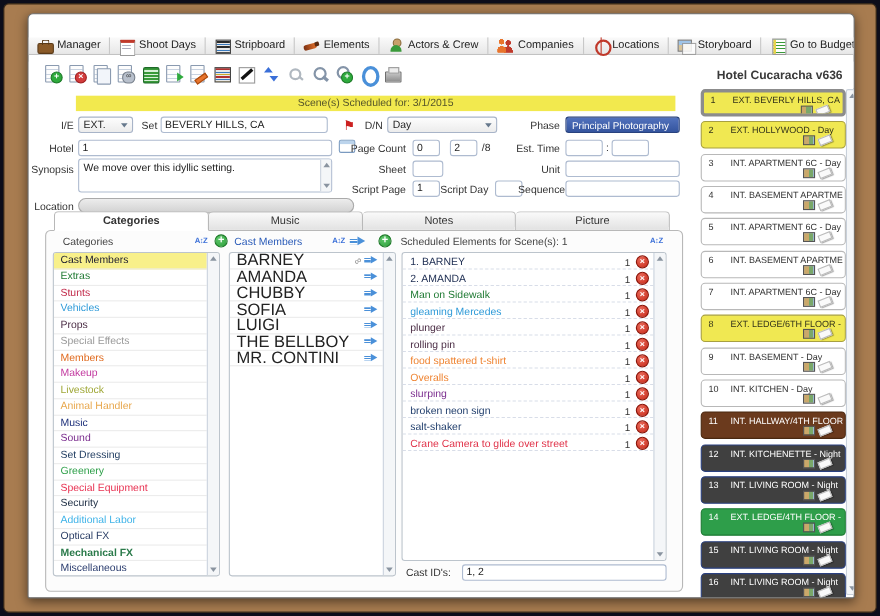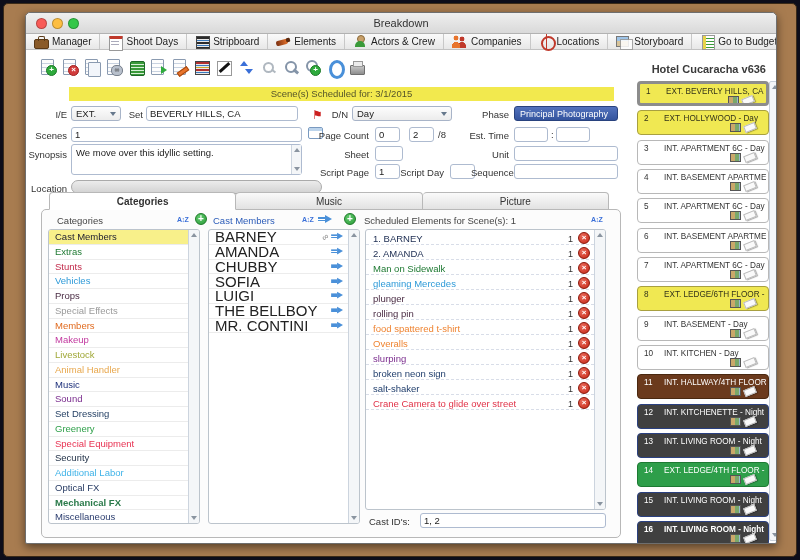--- a/index.html
+++ b/index.html
@@ -150,26 +150,20 @@
 .sb-eraser{width:12px;height:7px;background:#fafafa;border:1px solid #bbb;transform:rotate(-22deg);box-shadow:1px 1px 1px rgba(0,0,0,.35);display:inline-block}
 #strip-rail{position:absolute;left:743px;top:68px;width:9px;height:460px;background:#f4f6f8;border:1px solid #c8d0da;border-radius:2px}
 #strip-rail .sa{width:7px}
 </style>
 </head>
 <body>
 
 <div id="frame"></div>
 <div id="win">
 
-  <div id="titlebar">
-    <span class="tl red"></span>
-    <span class="tl yel"></span>
-    <span class="tl grn"></span>
-    <span id="wtitle">Breakdown</span>
-  </div>
 
   <div id="navbar">
 
   <div class="nav-tab">
         <span class="ic briefcase-icon"></span>
         <span class="nav-label">Manager</span>
       </div>
       <div class="nav-tab">
         <span class="ic calendar-icon"></span>
         <span class="nav-label">Shoot Days</span>
@@ -236,21 +230,21 @@
   <input class="finput" id="f-set" value="BEVERLY HILLS, CA" style="">
   <span class="flagico"></span>
   <span class="flabel" id="l-dn">D/N</span>
   <div class="fselect" id="f-dn">
     <span>Day</span>
     <i class="chev"></i>
   </div>
   <span class="flabel" id="l-phase">Phase</span>
   <div id="f-phase">Principal Photography</div>
 
-  <span class="flabel" id="l-scenes">Scenes</span>
+  <span class="flabel" id="l-scenes">Hotel</span>
   <input class="finput" id="f-scenes" value="1" style="">
   <span class="cardico"></span>
   <span class="flabel" id="l-pagecount">Page Count</span>
   <input class="finput" id="f-pc1" value="0" style="">
   <input class="finput" id="f-pc2" value="2" style="">
   <span id="pc-suffix">/8</span>
   <span class="flabel" id="l-esttime">Est. Time</span>
   <input class="finput" id="f-et1" value="" style="">
   <span id="et-sep">:</span>
   <input class="finput" id="f-et2" value="" style="">
@@ -269,20 +263,21 @@
   <input class="finput" id="f-sd" value="" style="">
   <span class="flabel" id="l-sequence">Sequence</span>
   <input class="finput" id="f-seq" value="" style="">
 
   <span class="flabel" id="l-location">Location</span>
   <div id="f-loc"></div>
 
   <div id="tabs">
       <div class="tab active">Categories</div>
       <div class="tab">Music</div>
+      <div class="tab">Notes</div>
       <div class="tab">Picture</div>
     </div>
 
   <div id="panel">
     <span class="phead" id="cat-h">Categories</span>
     <span class="saz" id="cat-sort"></span>
     <span class="plus" id="cat-plus"></span>
     <span class="phead blue" id="cast-h">Cast Members</span>
     <span class="saz" id="cast-sort"></span>
     <span class="carrow" id="cast-arrow"></span>
@@ -535,21 +530,21 @@
         </span>
       </div>
       <div class="strip strip-blue" style="top: 479px;">
         <span class="snum">15</span>
         <span class="slabel">INT. LIVING ROOM - Night</span>
         <span class="sicons">
           <span class="sb-thumb"></span>
           <span class="sb-eraser"></span>
         </span>
       </div>
-      <div class="strip strip-blue" style="top: 508px; font-weight: bold;">
+      <div class="strip strip-blue" style="top: 508px;">
         <span class="snum">16</span>
         <span class="slabel">INT. LIVING ROOM - Night</span>
         <span class="sicons">
           <span class="sb-thumb"></span>
           <span class="sb-eraser"></span>
         </span>
       </div>
     </div>
   <div id="strip-rail">
     <span class="sa up"></span>

